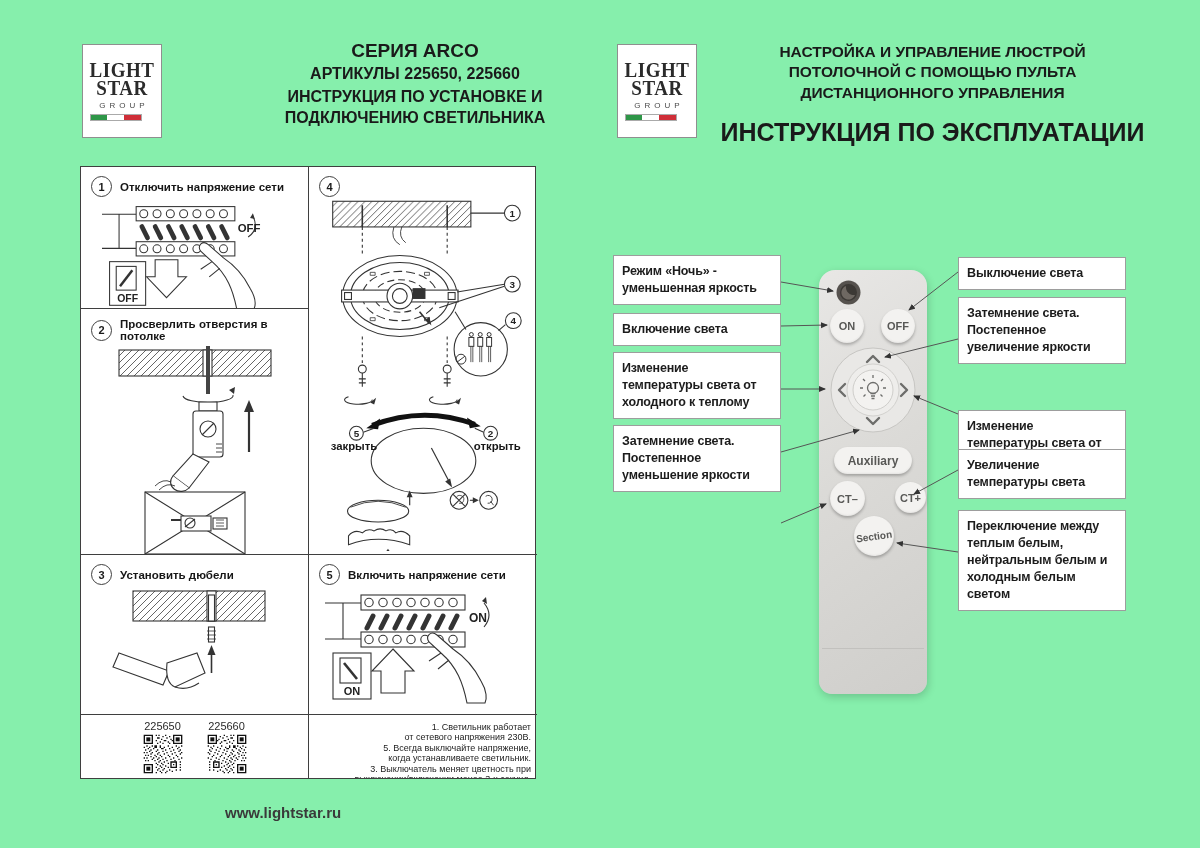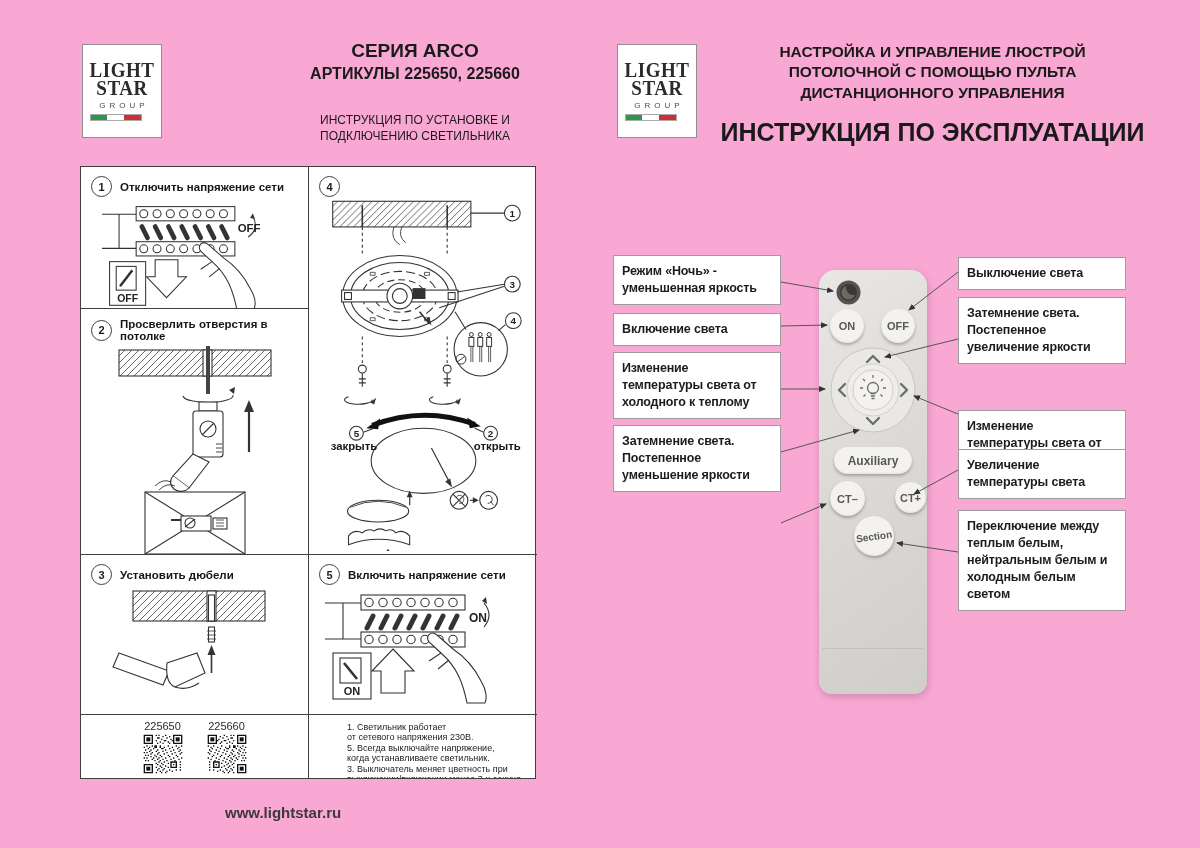--- a/index.html
+++ b/index.html
@@ -1,33 +1,33 @@
 <!DOCTYPE html>
 <html><head>
 <meta charset="utf-8">
 <style>
   html,body{margin:0;padding:0;background:#fff;}
-  .page{position:relative;width:1200px;height:848px;background:#f9a8d4;overflow:hidden;
+  .page{position:relative;width:1200px;height:848px;background:#86efac;overflow:hidden;
         font-family:"Liberation Sans",sans-serif;color:#1a1a1a;}
 
   
   .logo-box{position:absolute;width:78px;height:92px;border:1px solid #8f8f8f;background:#fff;
             display:flex;flex-direction:column;align-items:center;justify-content:center;}
   .logo-inner{text-align:center;}
   .logo-l1,.logo-l2{font-family:"Liberation Serif",serif;font-weight:bold;color:#2b2b2b;
                     font-size:19px;line-height:0.92;letter-spacing:0.5px;transform:scaleY(1.15);}
   .logo-l3{font-size:8px;letter-spacing:4px;color:#4a4a4a;margin:5px 0 4px 4px;}
   .flag{width:50px;height:5px;display:flex;border:0.5px solid #aaa;}
   .flag span{flex:1;}
 
   
   .hdr-left{position:absolute;left:180px;top:40px;width:470px;text-align:center;}
   .hdr-left .t1{font-size:19px;font-weight:bold;}
   .hdr-left .t2{font-size:16px;font-weight:bold;margin-top:3px;}
-  .hdr-left .t3{font-size:12px;font-weight:normal;margin-top:30px;line-height:1.3;}
+  .hdr-left .t3{font-size:16px;font-weight:bold;margin-top:4px;line-height:1.3;}
   .hdr-right{position:absolute;left:700px;top:42px;width:465px;text-align:center;}
   .hdr-right .t1{font-size:15.5px;font-weight:bold;line-height:1.32;}
   .hdr-right .t2{font-size:25px;font-weight:bold;margin-top:15px;}
 
   
   .install{position:absolute;left:80px;top:166px;width:456px;height:613px;
            border:1.5px solid #3f3f3f;box-sizing:border-box;background:#fff;}
   .cell{position:absolute;box-sizing:border-box;overflow:hidden;}
   .bR{border-right:1.5px solid #3f3f3f;}
   .bB{border-bottom:1.5px solid #3f3f3f;}
@@ -415,21 +415,21 @@
           <rect x="16" y="66" width="38" height="46" fill="#fff"></rect>
           <rect x="23" y="71" width="21" height="25" fill="#fff"></rect>
           <path d="M27 76 L40 92" stroke-width="2.6"></path>
           <polygon points="76,62 97,84 88,84 88,106 64,106 64,84 55,84" fill="#fff"></polygon>
         </g>
         <text x="152" y="35" font-size="12" font-weight="bold" fill="#222">ON</text>
         <text x="35" y="108" font-size="11" font-weight="bold" text-anchor="middle" fill="#222">ON</text>
       </svg>
     </div>
 
-    <div class="cell" style="left:228px;top:548px;width:228px;height:63px;">
+    <div class="cell" style="left:228px;top:548px;width:228px;height:63px;text-align:right;">
       <div class="notes">
         <div>1. Светильник работает</div>
         <div>от сетевого напряжения 230В.</div>
         <div>5. Всегда выключайте напряжение,</div>
         <div>когда устанавливаете светильник.</div>
         <div>3. Выключатель меняет цветность при</div>
         <div>выключении/включении менее 3-х секунд.</div>
       </div>
     </div>
   </div>

